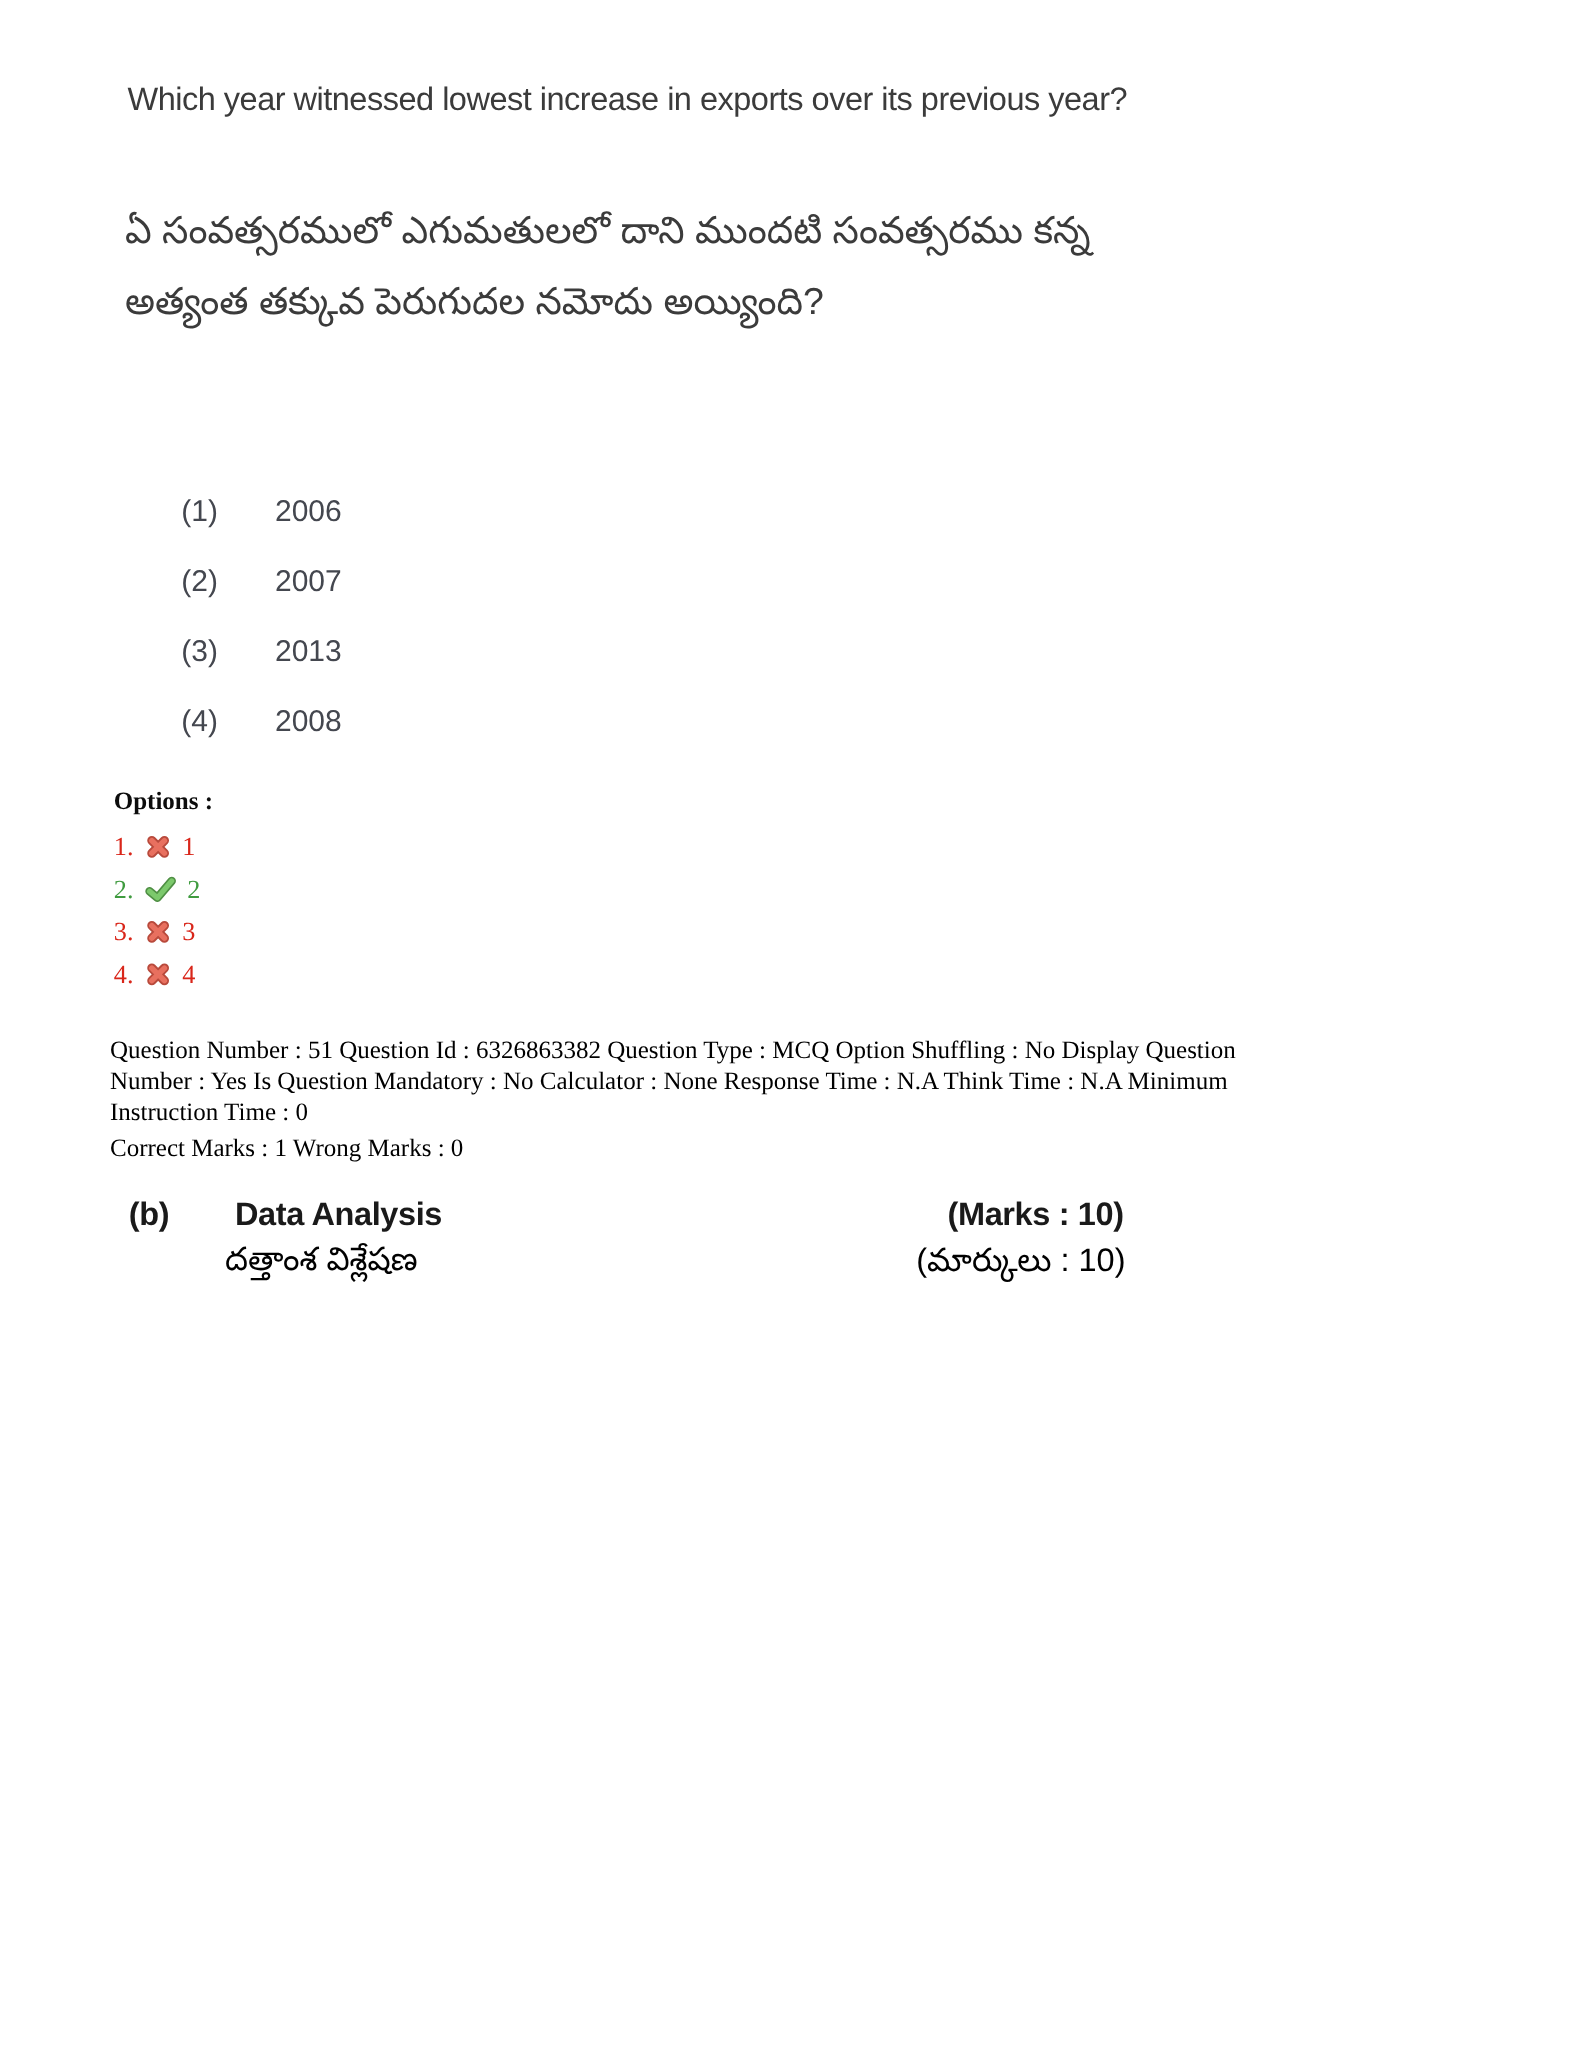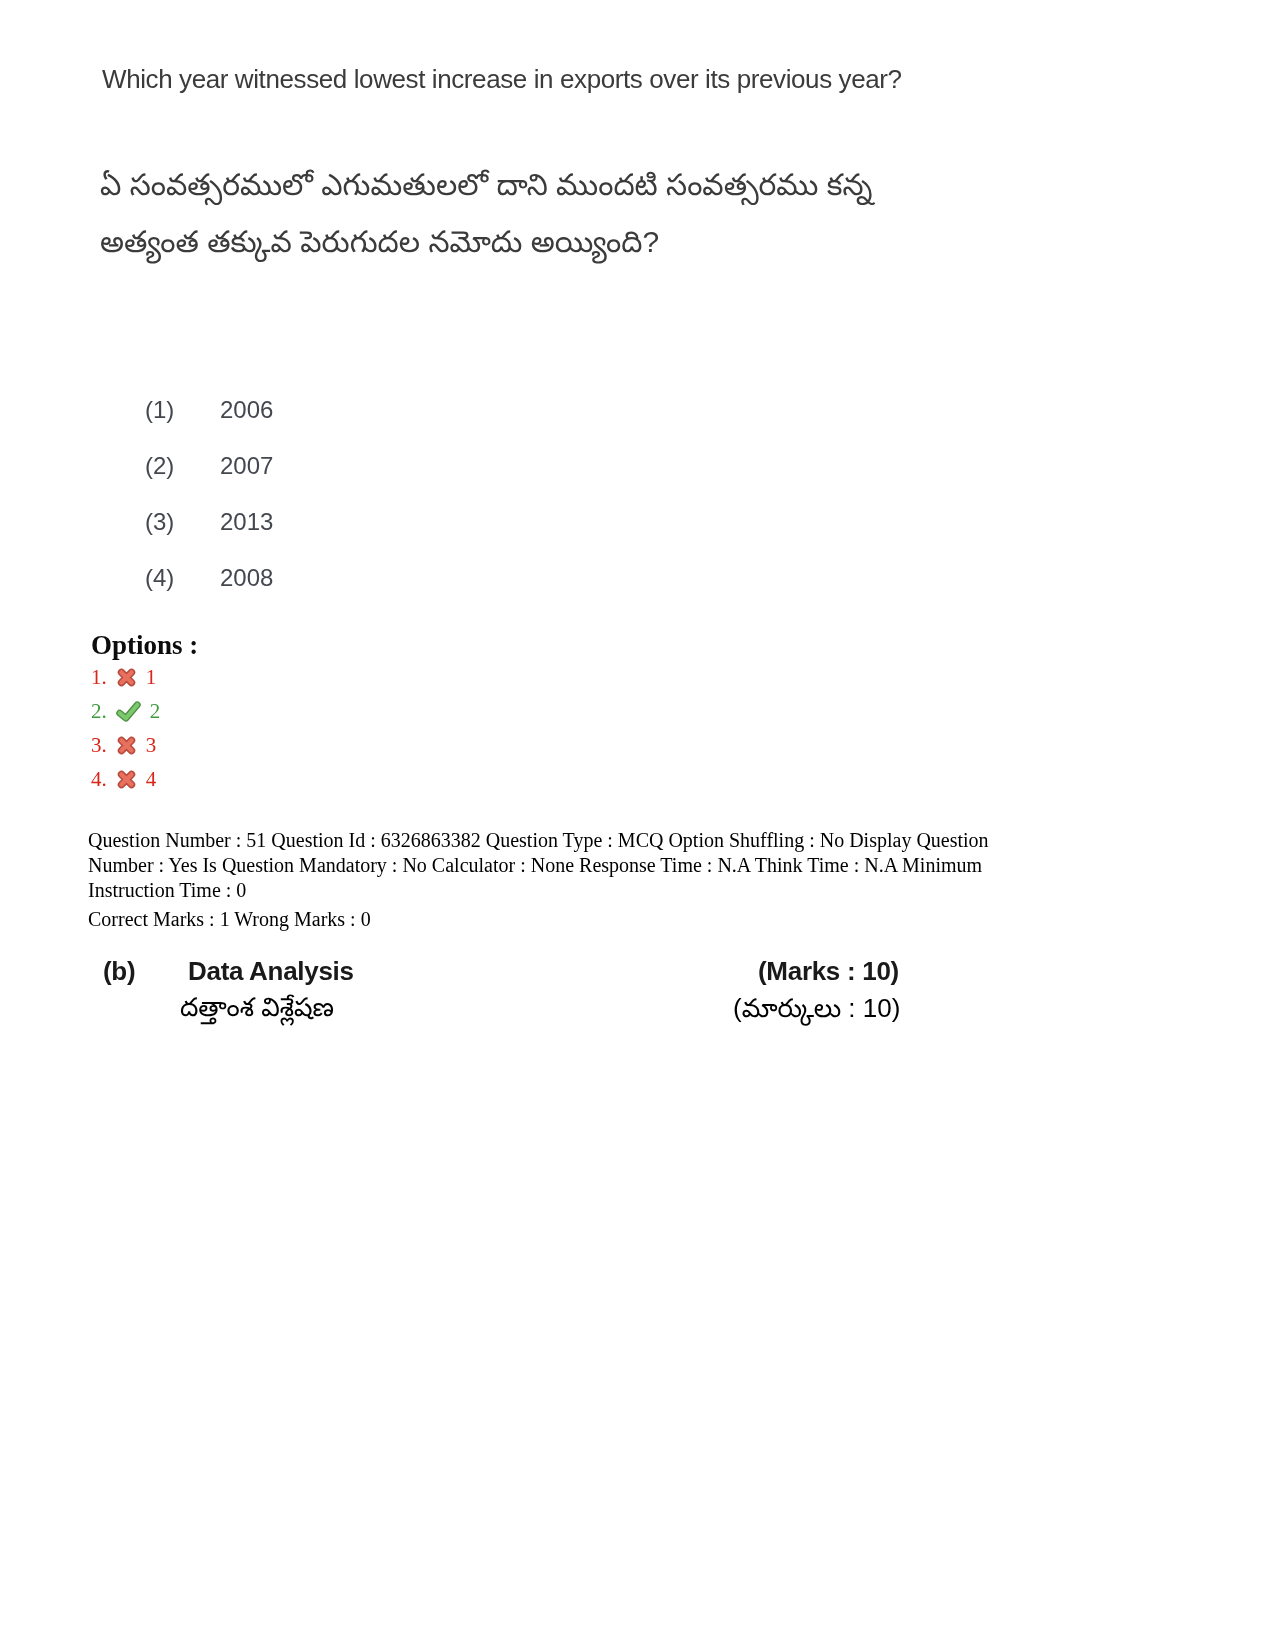--- a/index.html
+++ b/index.html
@@ -46,21 +46,21 @@
   .choice.c2 { top: 452px; }
   .choice.c3 { top: 508px; }
   .choice.c4 { top: 564px; }
 
   
   .options-heading {
     left: 91px;
     top: 630px;
     font-family: "Liberation Serif", serif;
     font-weight: bold;
-    font-size: 27px;
+    font-size: 20px;
     color: #0c0c0c;
   }
   .key-row {
     left: 91px;
     display: flex;
     align-items: center;
     gap: 9px;
     height: 26px;
     font-family: "Liberation Serif", serif;
     font-size: 21px;

